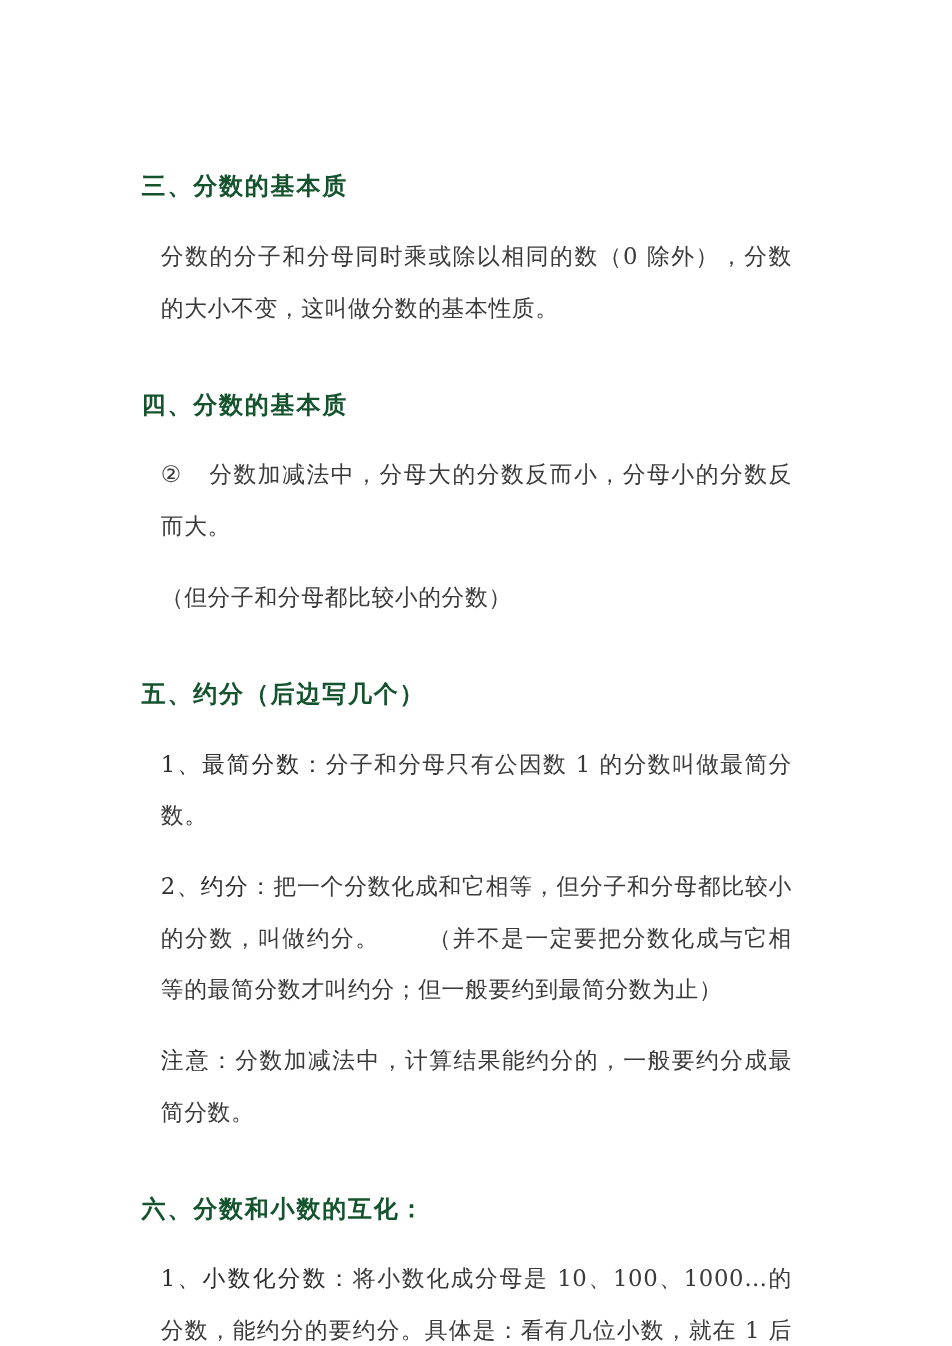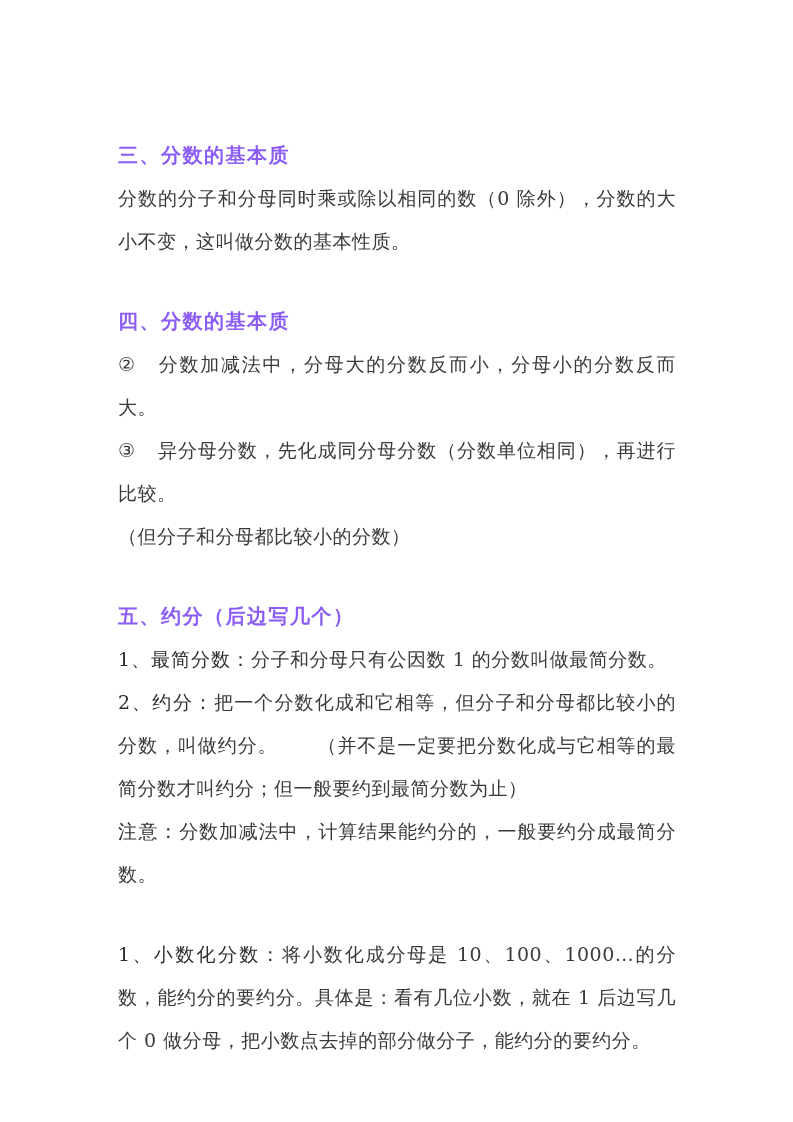--- a/index.html
+++ b/index.html
@@ -19,26 +19,26 @@
     color: #3a3a3a;
     text-align: justify;
     letter-spacing: 0.5px;
   }
   section { margin: 0; }
   section + section { margin-top: 37px; }
   h2 {
     margin: 0;
     font-size: 20px;
     font-weight: bold;
-    color: #8b5cf6;
+    color: #14532d;
     line-height: 43px;
     letter-spacing: 1.5px;
     text-align: left;
   }
-  p { margin: 0; }
+  p { margin: 16px; }
   .lead {
     font-weight: normal;
     color: #2e2e2e;
     letter-spacing: 1px;
   }
   .marker {
     display: inline-block;
     margin-right: 22px;
   }
 </style>
@@ -49,29 +49,29 @@
   <div class="content">
 
     <section>
       <h2>三、分数的基本质</h2>
       <p><span>分数的分子和分母同时乘或除以相同的数（0 除外），分数的大小不变，这叫做分数的基本性质。</span></p>
     </section>
 
     <section>
       <h2>四、分数的基本质</h2>
       <p><span class="marker">②</span><span>分数加减法中，分母大的分数反而小，分母小的分数反而大。</span></p>
-      <p><span class="marker">③</span><span>异分母分数，先化成同分母分数（分数单位相同），再进行比较。</span></p>
       <p><span>（但分子和分母都比较小的分数）</span></p>
     </section>
 
     <section>
       <h2>五、约分（后边写几个）</h2>
       <p><span class="lead">1、最简分数：</span><span>分子和分母只有公因数 1 的分数叫做最简分数。</span></p>
       <p><span class="lead">2、约分：</span><span>把一个分数化成和它相等，但分子和分母都比较小的分数，叫做约分。　　（并不是一定要把分数化成与它相等的最简分数才叫约分；但一般要约到最简分数为止）</span></p>
       <p><span class="lead">注意：</span><span>分数加减法中，计算结果能约分的，一般要约分成最简分数。</span></p>
     </section>
 
     <section>
+      <h2>六、分数和小数的互化：</h2>
       <p><span class="lead">1、小数化分数：</span><span>将小数化成分母是 10、100、1000…的分数，能约分的要约分。具体是：看有几位小数，就在 1 后边写几个 0 做分母，把小数点去掉的部分做分子，能约分的要约分。</span></p>
     </section>
 
   </div>
 </div>
 
 </body></html>

